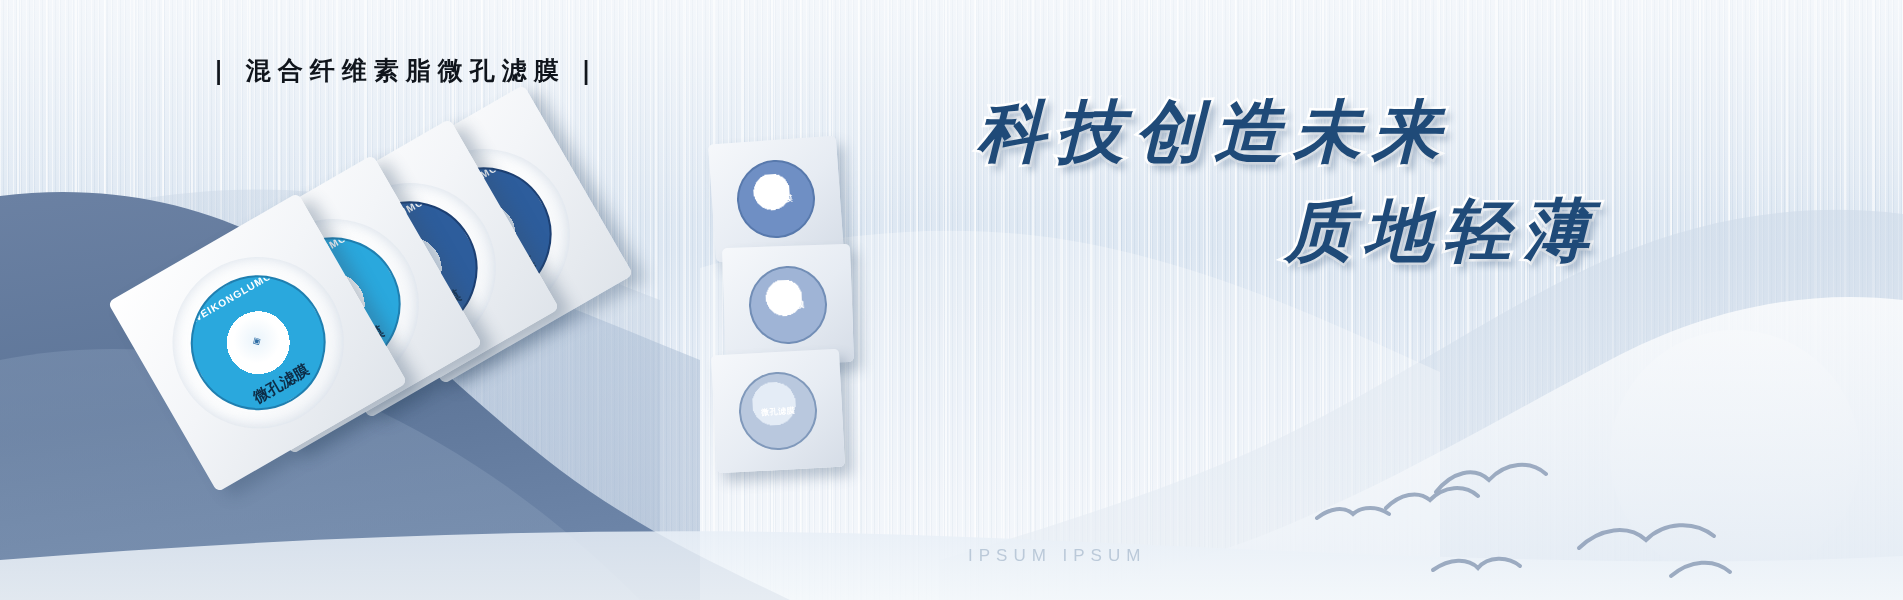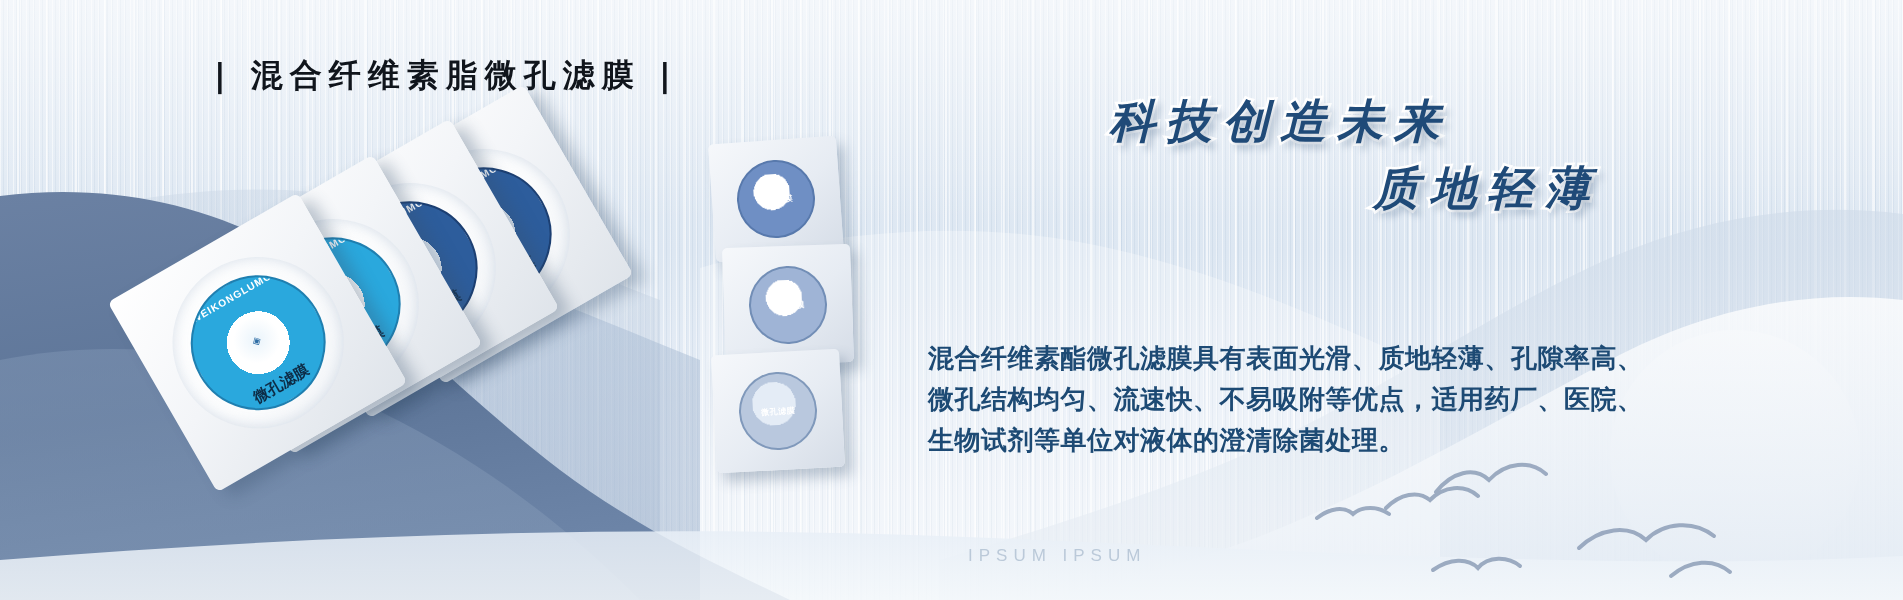--- a/index.html
+++ b/index.html
@@ -60,38 +60,38 @@
   }
 
   
   .mountains { position: absolute; inset: 0; pointer-events: none; }
 
   
   .subtitle {
     position: absolute;
     left: 214px; top: 54px;
     font-family: "DejaVu Sans", "Liberation Sans", sans-serif;
-    font-size: 32px;
+    font-size: 25px;
     letter-spacing: 7px;
     font-weight: 700;
     color: #10151c;
     white-space: nowrap;
   }
 
   
   .headline {
     position: absolute;
     right: 452px; top: 88px;
     text-align: right;
   }
   .hl-line {
-    font-family: Liberation Sans, sans-serif;
+    font-family: Liberation Mono, monospace;
     font-weight: 900;
     font-style: italic;
-    font-size: 46px;
+    font-size: 68px;
     letter-spacing: 11px;
     color: #1f4a78;
     white-space: nowrap;
     line-height: 1.45;
     -webkit-text-stroke: 5px #ffffff;
     paint-order: stroke fill;
     text-shadow: 5px 6px 7px rgba(70,100,135,0.40);
   }
   .hl-line.l2 { margin-right: -150px; }
 
@@ -334,21 +334,16 @@
     </div>
   </div>
 
   <div class="subtitle">| 混合纤维素脂微孔滤膜 |</div>
 
   <div class="headline">
     <div class="hl-line l1">科技创造未来</div>
     <div class="hl-line l2">质地轻薄</div>
   </div>
 
-  <div class="para">
-    <div class="para-line">混合纤维素酯微孔滤膜具有表面光滑、质地轻薄、孔隙率高、</div>
-    <div class="para-line">微孔结构均匀、流速快、不易吸附等优点，适用药厂、医院、</div>
-    <div class="para-line">生物试剂等单位对液体的澄清除菌处理。</div>
-  </div>
 
   <div class="watermark">IPSUM IPSUM</div>
 
 </div>
 
 </body></html>

